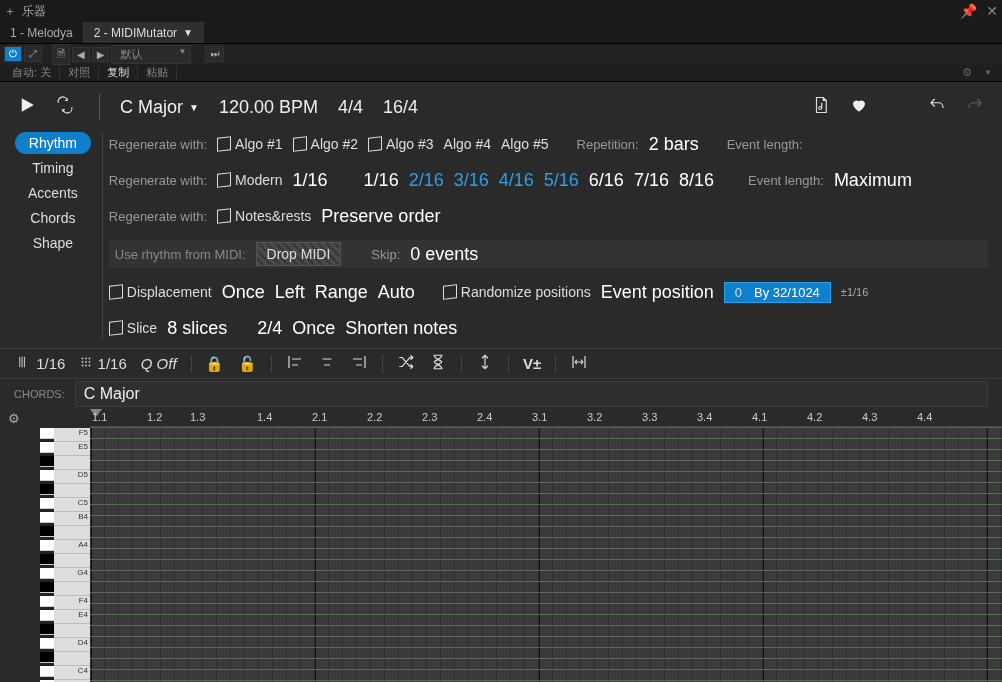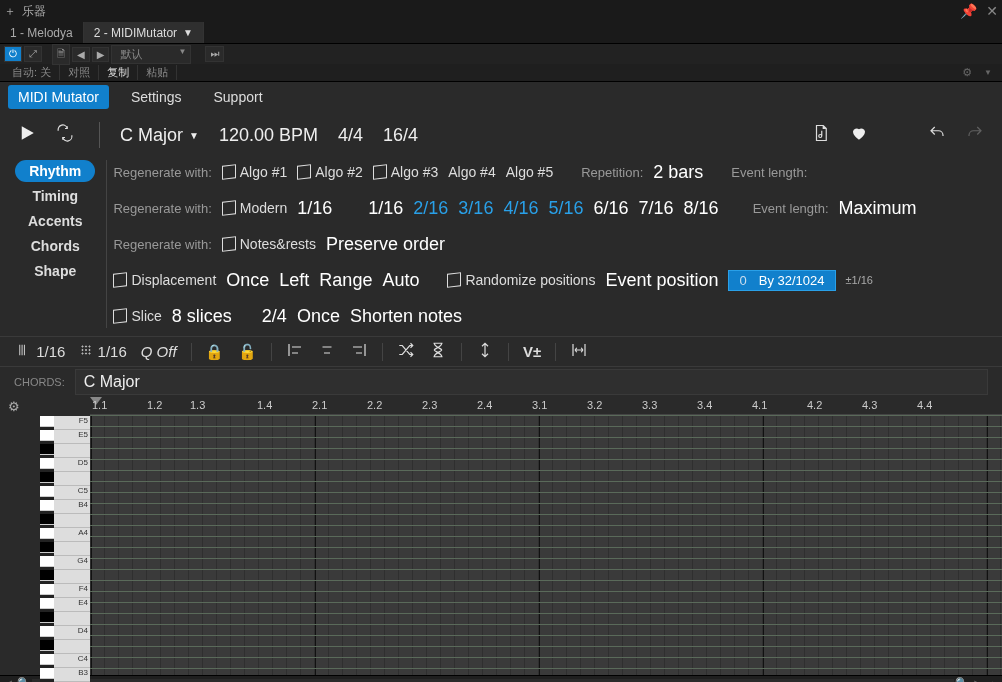--- a/index.html
+++ b/index.html
@@ -144,21 +144,20 @@
   gap: 3px;
   align-items: center;
   font-size: 14px;
   color: #ddd;
   border-right: 1px solid #444;
   padding-right: 10px;
 }
 .side-pills .pill {
   padding: 3px 14px;
   cursor: pointer;
-  font-weight: bold;
 }
 .side-pills .pill.active {
   background: #1180cc;
   border-radius: 12px;
   color: #fff;
 }
 .rows-col {
   flex: 1;
   display: flex;
   flex-direction: column;
@@ -363,25 +362,20 @@
   <span class="cell">对照</span>
   <span class="cell" style="color:#ddd">复制</span>
   <span class="cell">粘贴</span>
   <span class="spacer"></span>
   <span class="gear">⚙</span>
   <span class="gear" style="font-size:8px">▼</span>
 </div>
 
 <div class="main-area">
 
-  <div class="plugin-tabs">
-    <div class="plugin-tab active">MIDI Mutator</div>
-    <div class="plugin-tab">Settings</div>
-    <div class="plugin-tab">Support</div>
-  </div>
 
   <div class="ctrl-bar">
     <span class="play-btn">
       <svg class="ic filled" viewBox="0 0 24 24">
           <path d="M5 3 L21 12 L5 21 Z"></path>
         </svg>
     </span>
     <span class="loop-btn">
       <svg class="ic" viewBox="0 0 24 24">
           <path d="M3 9 A6 6 0 0 1 15 6 M21 15 A6 6 0 0 1 9 18 M15 3 L15 6 L12 6 M9 21 L9 18 L12 18"></path>
@@ -480,20 +474,27 @@
 
       <div class="prow">
         <span class="lab">Regenerate with:</span>
         <span class="algo hatched">
             <span class="cube"></span>
             <span>Notes&amp;rests</span>
           </span>
         <span class="kvv">Preserve order</span>
       </div>
 
+      <div class="prow" style="background:#333;padding:2px 6px;border-radius:3px;">
+        <span class="lab" style="color:#888">Use rhythm from MIDI:</span>
+        <span class="drop-midi">Drop MIDI</span>
+        <span style="width:10px"></span>
+        <span class="kv">Skip:</span>
+        <span class="kvv">0 events</span>
+      </div>
 
       <div class="prow">
         <span class="algo hatched">
             <span class="cube"></span>
             <span>Displacement</span>
           </span>
         <span class="val-big">Once</span>
         <span class="val-big">Left</span>
         <span class="val-big">Range</span>
         <span class="val-big">Auto</span>

